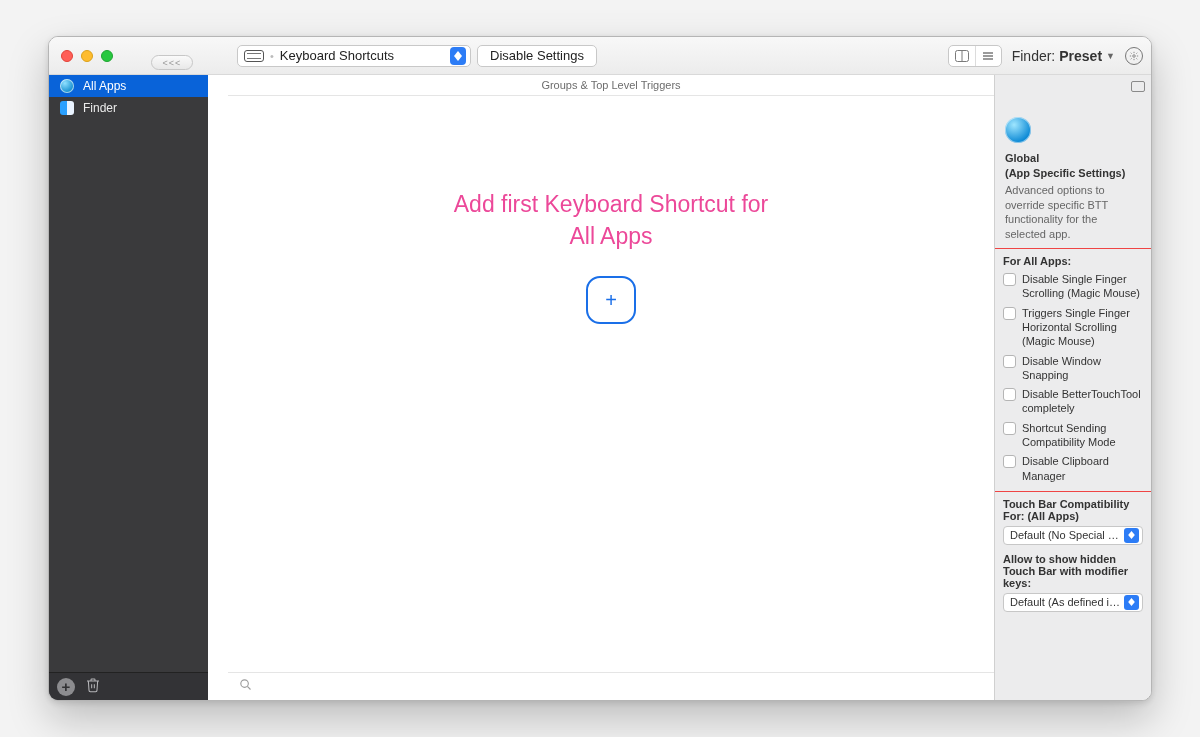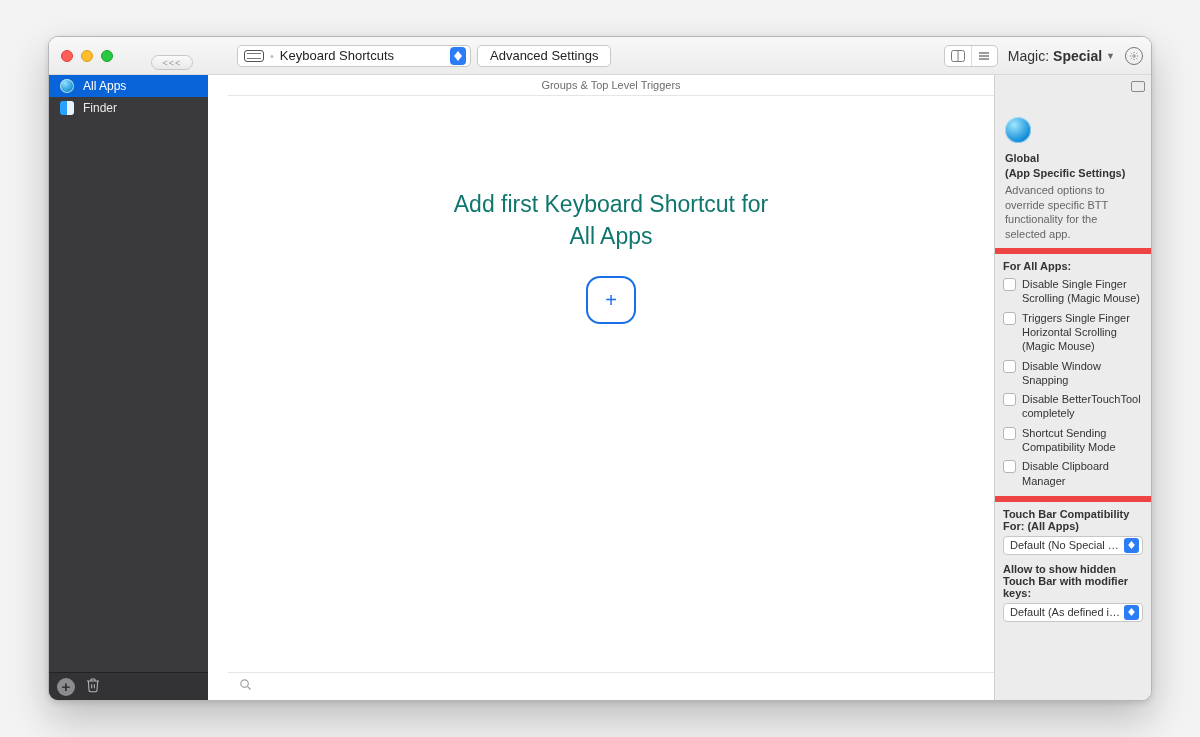--- a/index.html
+++ b/index.html
@@ -101,38 +101,38 @@
   .side-footer{height:28px;border-top:1px solid #222;background:#333336;display:flex;align-items:center;padding:0 8px;gap:10px;}
   .circ-plus{width:18px;height:18px;border-radius:50%;background:#8c8c8f;color:#313133;font-size:15px;line-height:17px;text-align:center;font-weight:600;}
   .trash svg{width:16px;height:16px;stroke:#b5b5b8;fill:none;stroke-width:1.6;}
   
   .maincol{flex:1;display:flex;flex-direction:column;min-width:0;padding-left:20px;}
   .subheader{
     height:21px;border-bottom:1px solid var(--main-border);text-align:center;
     font-size:11px;color:var(--muted);display:flex;align-items:center;justify-content:center;
   }
   .mainarea{flex:1;display:flex;flex-direction:column;align-items:center;justify-content:flex-start;padding-top:92px;}
-  .placeholder{font-size:23px;font-weight:300;color:#0f766e;text-align:center;line-height:1.4;}
+  .placeholder{font-size:23px;font-weight:300;color:#ec4899;text-align:center;line-height:1.4;}
   .addbtn{
     margin-top:24px;width:50px;height:48px;border:2px solid var(--accent);border-radius:14px;
     display:flex;align-items:center;justify-content:center;color:var(--accent);font-size:20px;font-weight:300;
   }
   .main-footer{height:28px;border-top:1px solid var(--main-border);display:flex;align-items:center;padding:0 10px;}
   .search-icon svg{width:15px;height:15px;stroke:#9b9b9b;stroke-width:1.8;fill:none;}
   
   .inspector{
     width:157px;background:var(--right-bg);border-left:1px solid var(--right-border);
     display:flex;flex-direction:column;font-size:11px;color:#333;overflow:auto;
   }
   .insp-head{display:flex;padding:10px 10px 6px 10px;gap:8px;position:relative;flex-direction:column;}
   .insp-head .gtitle{font-weight:600;line-height:1.35;}
   .insp-head .gdesc{color:#666;line-height:1.35;margin-top:2px;}
   .insp-head .win-ic{position:absolute;top:6px;right:6px;width:14px;height:11px;border:1.3px solid #8a8a8a;border-radius:2px;}
   .big-globe{width:26px;height:26px;border-radius:50%;background:radial-gradient(circle at 35% 30%,#9fe6ff,#0f8bd6 70%);box-shadow:inset 0 0 0 1px rgba(255,255,255,.5);flex-shrink:0;margin-top:32px;}
-  .insp-sec{padding:6px 8px 8px 8px;border-top:6px solid #ef4444;}
+  .insp-sec{padding:6px 8px 8px 8px;border-top:1px solid #ef4444;}
   .insp-sec .title{font-weight:600;margin-bottom:4px;}
   .chk{display:flex;gap:6px;align-items:flex-start;margin-top:5px;line-height:1.3;}
   .chk .box{width:13px;height:13px;border:1px solid #b5b5b5;border-radius:3px;background:#fff;flex-shrink:0;margin-top:1px;}
   .popup{
     margin-top:4px;height:19px;background:#fff;border:1px solid #c7c7c7;border-radius:4px;
     display:flex;align-items:center;padding:0 3px 0 6px;font-size:11px;position:relative;
     overflow:hidden;white-space:nowrap;
   }
   .popup .arrow{margin-left:auto;width:15px;height:15px;border-radius:3px;background:var(--popup-blue);display:flex;flex-direction:column;align-items:center;justify-content:center;flex-shrink:0;}
   .popup .arrow svg{width:7px;height:4px;fill:#fff;}
@@ -158,42 +158,42 @@
         <span>Keyboard Shortcuts</span>
         <span class="combo-arrows">
           <svg viewBox="0 0 10 6">
               <polygon points="5,0 10,6 0,6"></polygon>
             </svg>
           <svg viewBox="0 0 10 6">
               <polygon points="0,0 10,0 5,6"></polygon>
             </svg>
         </span>
       </div>
-      <div class="seg-btn">Advanced Settings</div>
+      <div class="seg-btn">Disable Settings</div>
     </div>
 
     <div class="tb-right">
       <div class="viewseg">
         <div class="cell">
           <svg width="14" height="12" viewBox="0 0 14 12">
               <rect x="0.5" y="0.5" width="13" height="11" rx="2" fill="none" stroke="#7a7a7a"></rect>
               <line x1="7" y1="1" x2="7" y2="11" stroke="#7a7a7a"></line>
             </svg>
         </div>
         <div class="cell">
           <svg width="14" height="12" viewBox="0 0 14 12" stroke="#7a7a7a" stroke-width="1.4">
               <line x1="2" y1="3" x2="12" y2="3"></line>
               <line x1="2" y1="6" x2="12" y2="6"></line>
               <line x1="2" y1="9" x2="12" y2="9"></line>
             </svg>
         </div>
       </div>
       <div class="preset">
-        <span>Magic: </span>
-          <b>Special</b>
+        <span>Finder: </span>
+          <b>Preset</b>
           <span class="tri">▼</span>
       </div>
       <div class="gear-circle">
         <svg viewBox="0 0 24 24">
             <circle cx="12" cy="12" r="3"></circle>
             <path d="M12 2v3M12 19v3M4.2 4.2l2.1 2.1M17.7 17.7l2.1 2.1M2 12h3M19 12h3M4.2 19.8l2.1-2.1M17.7 6.3l2.1-2.1"></path>
           </svg>
       </div>
     </div>
   </div>

